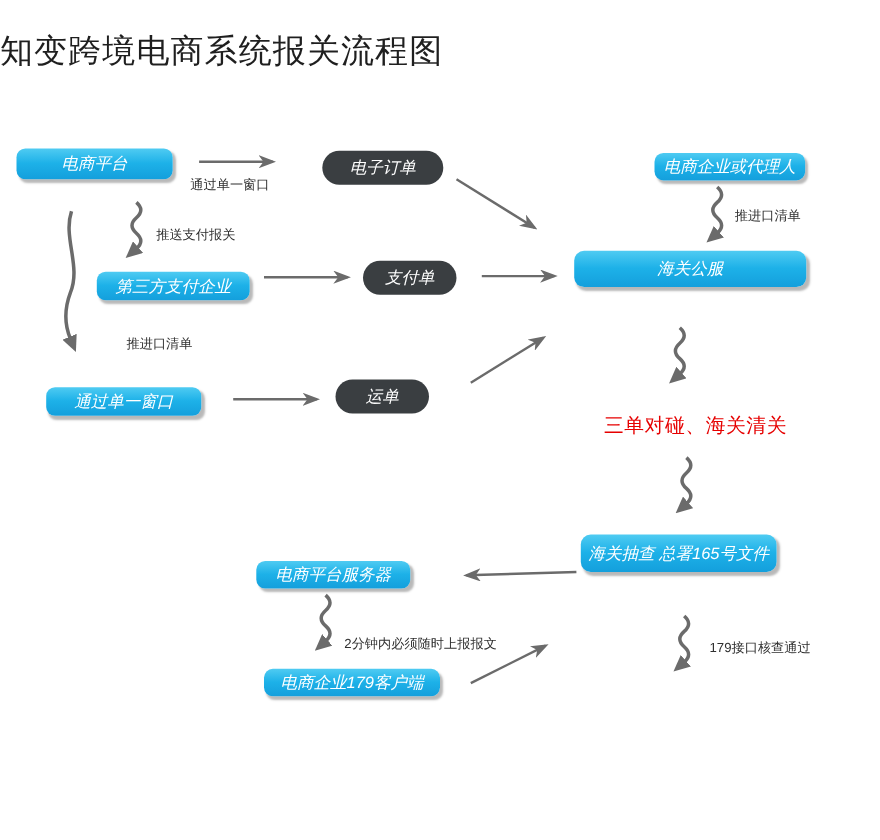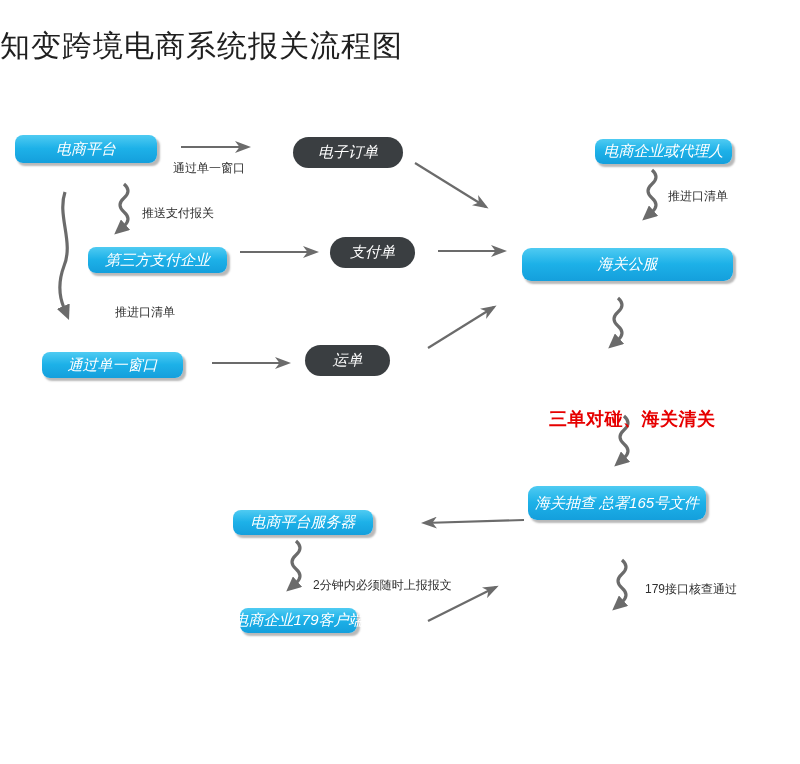--- a/index.html
+++ b/index.html
@@ -27,22 +27,22 @@
   }
   .blue.big{border-radius:9px;}
   .pill{
     background:var(--pill-dark);
     border-radius:999px;
   }
   .elabel{
     position:absolute;font-size:12px;color:var(--label-text);white-space:nowrap;text-align:center;
   }
   .status{
-    position:absolute;font-size:18px;font-weight:bold;color:var(--status-red);
-    white-space:nowrap;letter-spacing:0.5px;margin-top:32px;
+    position:absolute;font-size:18px;font-weight:normal;color:var(--status-red);
+    white-space:nowrap;letter-spacing:0.5px;
   }
   svg.arrows{position:absolute;left:0;top:0;pointer-events:none;}
   .arrow{stroke:var(--arrow-gray);stroke-width:2.2;fill:none;}
   .wavy{stroke:var(--arrow-gray);stroke-width:3.2;fill:none;}
   marker path{fill:var(--arrow-gray);}
 </style>
 </head>
 <body>
 
 <div id="canvas">
@@ -74,24 +74,24 @@
     <path class="wavy" marker-end="url(#tri)" d="M618,298 q8,7 0,14 q-8,7 0,14 q8,7 0,14"></path>
     <path class="wavy" marker-end="url(#tri)" d="M624,416 q8,7 0,14 q-8,7 0,14 q8,7 0,14"></path>
     <path class="wavy" marker-end="url(#tri)" d="M296,541 q8,7 0,14 q-8,7 0,14 q8,7 0,14"></path>
     <path class="wavy" marker-end="url(#tri)" d="M622,560 q8,7 0,14 q-8,7 0,14 q8,7 0,14"></path>
   </svg>
 
   <div class="node blue" style="left:15px;top:135px;width:142px;height:28px">电商平台</div>
   <div class="node blue" style="left:88px;top:247px;width:139px;height:26px">第三方支付企业</div>
   <div class="node blue" style="left:42px;top:352px;width:141px;height:26px">通过单一窗口</div>
   <div class="node blue" style="left:595px;top:139px;width:137px;height:25px">电商企业或代理人</div>
-  <div class="node blue big" style="left:522px;top:248px;width:211px;height:33px">海关公服</div>
+  <div class="node blue big" style="left:522px;top:228px;width:211px;height:33px">海关公服</div>
   <div class="node blue big" style="left:528px;top:486px;width:178px;height:34px">海关抽查 总署165号文件</div>
   <div class="node blue" style="left:233px;top:510px;width:140px;height:25px">电商平台服务器</div>
-  <div class="node blue" style="left:240px;top:608px;width:117px;height:25px">电商企业179客户端</div>
+  <div class="node blue" style="left:240px;top:608px;width:160px;height:25px">电商企业179客户端</div>
 
   <div class="node pill" style="left:330px;top:237px;width:85px;height:31px">支付单</div>
   <div class="node pill" style="left:293px;top:137px;width:110px;height:31px">电子订单</div>
   <div class="node pill" style="left:305px;top:345px;width:85px;height:31px">运单</div>
 
   <div class="elabel" style="left:173px;top:160px">通过单一窗口</div>
   <div class="elabel" style="left:142px;top:205px">推送支付报关</div>
   <div class="elabel" style="left:115px;top:304px">推进口清单</div>
   <div class="elabel" style="left:668px;top:188px">推进口清单</div>
   <div class="elabel" style="left:313px;top:577px">2分钟内必须随时上报报文</div>

